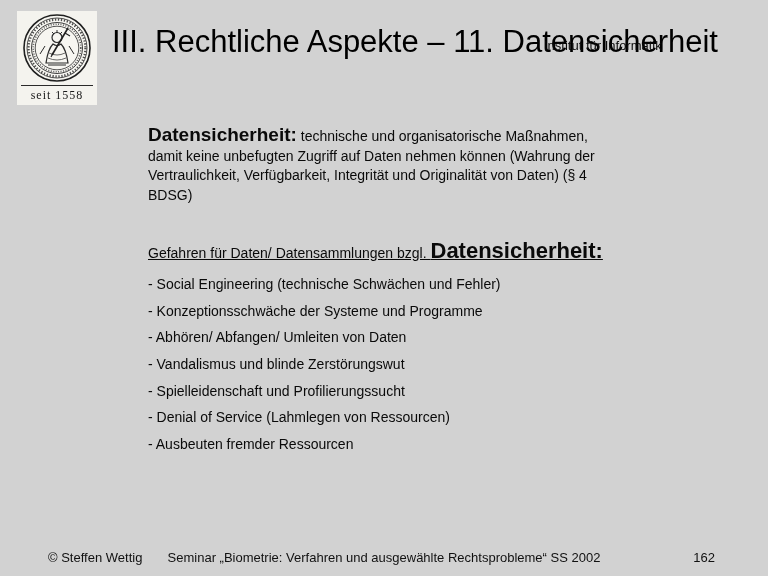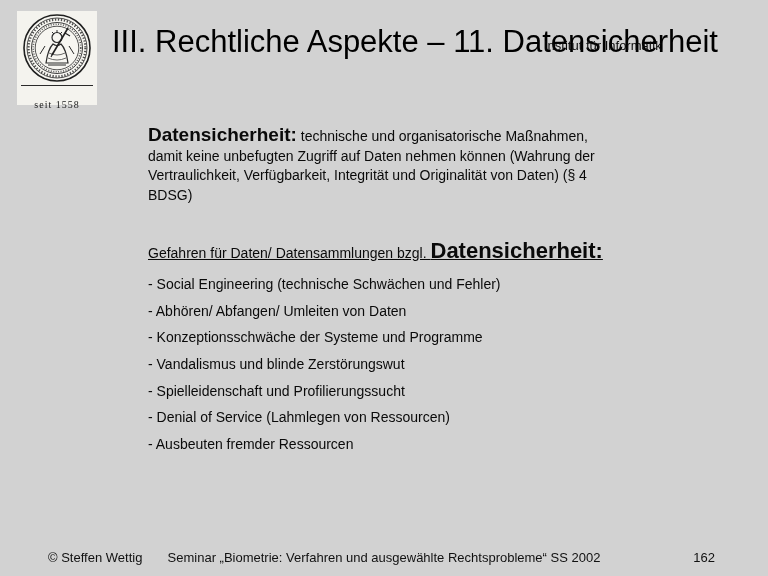--- a/index.html
+++ b/index.html
@@ -17,22 +17,22 @@
   .logo-box{
     position:absolute;left:17px;top:11px;
     width:80px;height:94px;
     background:#f4f3ee;
     text-align:center;
   }
   .logo-box svg{display:block;margin:2px auto 0 auto;}
   .logo-line{border:0;border-top:1.5px solid #2a2a2a;margin:0 4px;}
   .logo-caption{
     font-family:"Liberation Serif","DejaVu Serif",serif;
-    font-size:10px;letter-spacing:1px;color:#1a1a1a;
-    display:block;margin-top:13px;
+    font-size:12px;letter-spacing:1px;color:#1a1a1a;
+    display:block;margin-top:2px;
   }
   
   .title{
     position:absolute;left:112px;top:29px;
     font-size:31px;line-height:26px;color:#000;
     white-space:nowrap;
   }
   .org{
     position:absolute;left:544px;top:22px;line-height:13px;
   }
@@ -99,22 +99,22 @@
   <div class="org">
     <span class="org-dept">Institut für Informatik</span>
   </div>
 
   <div class="definition"><span class="def-term">Datensicherheit:</span><span> technische und organisatorische Maßnahmen, damit keine unbefugten Zugriff auf Daten nehmen können (Wahrung der Vertraulichkeit, Verfügbarkeit, Integrität und Originalität von Daten) (§ 4 BDSG)</span></div>
 
   <div class="threats-heading"><span>Gefahren für Daten/ Datensammlungen bzgl. </span><span class="threats-emph">Datensicherheit:</span></div>
 
   <ul class="threats-list">
     <li>- Social Engineering (technische Schwächen und Fehler)</li>
+    <li>- Konzeptionsschwäche der Systeme und Programme</li>
     <li>- Abhören/ Abfangen/ Umleiten von Daten</li>
-    <li>- Konzeptionsschwäche der Systeme und Programme</li>
     <li>- Vandalismus und blinde Zerstörungswut</li>
     <li>- Spielleidenschaft und Profilierungssucht</li>
     <li>- Denial of Service (Lahmlegen von Ressourcen)</li>
     <li>- Ausbeuten fremder Ressourcen</li>
   </ul>
 
   <div class="footer">
     <span class="footer-author">© Steffen Wettig</span>
     <span class="footer-seminar">Seminar „Biometrie: Verfahren und ausgewählte Rechtsprobleme“ SS 2002</span>
     <span class="footer-page">162</span>

